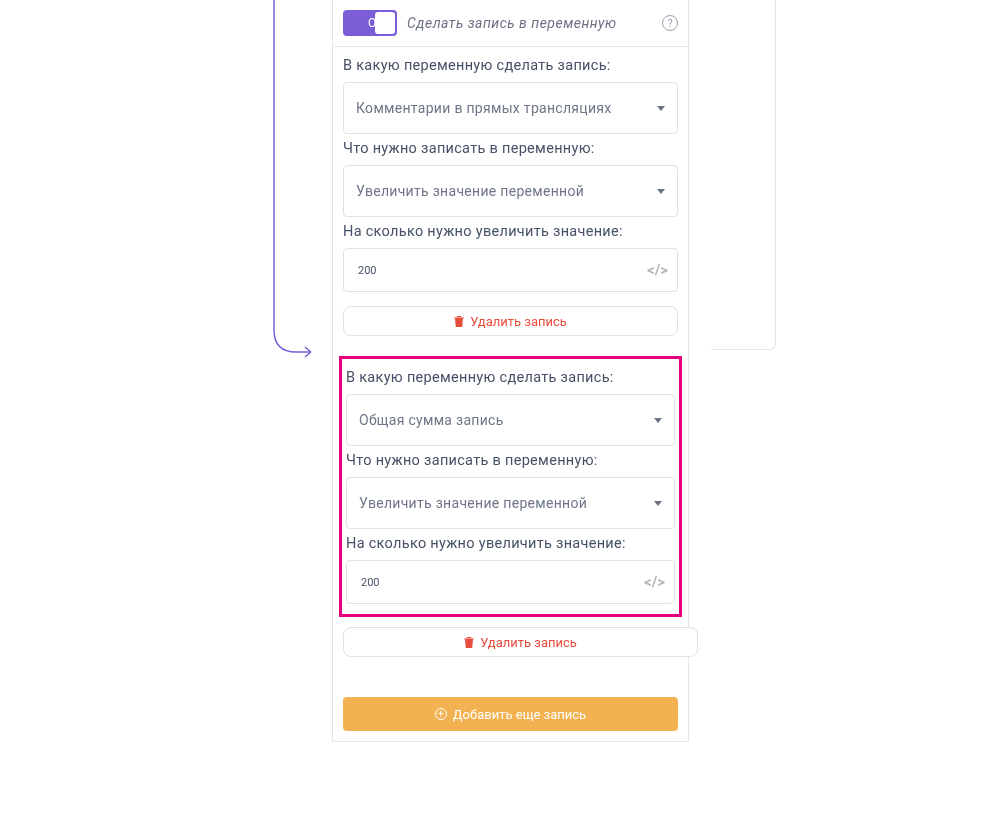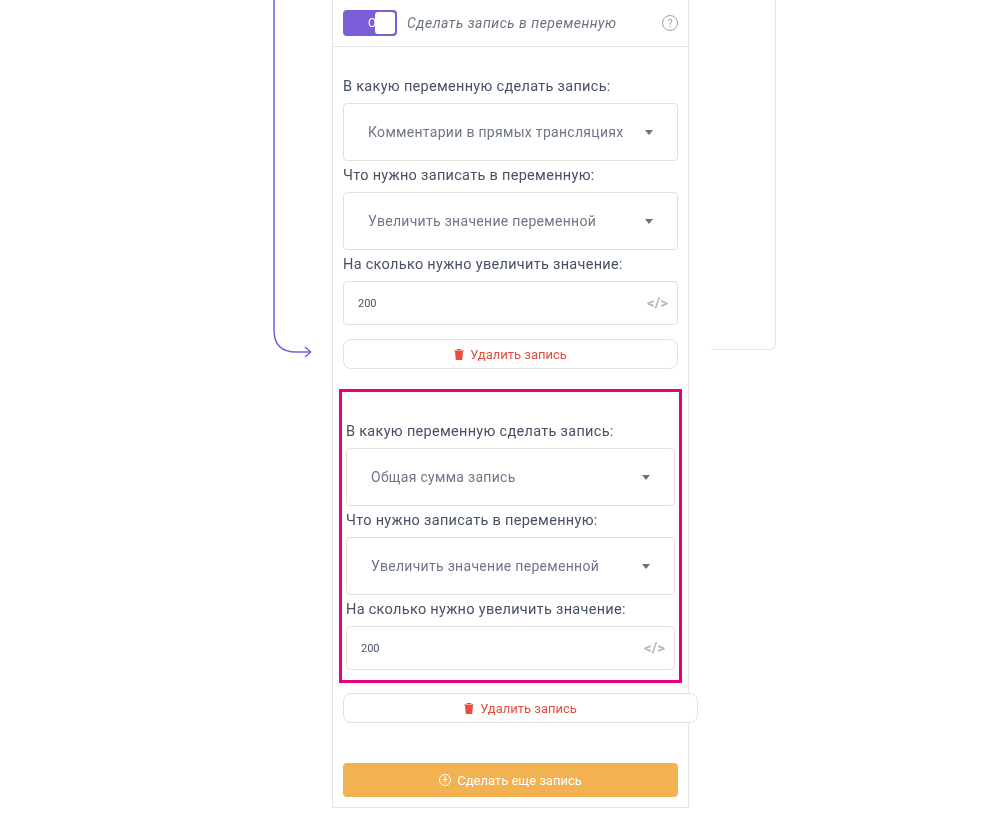--- a/index.html
+++ b/index.html
@@ -99,30 +99,30 @@
       margin: 10px 6px 0 6px;
       padding: 10px 4px 10px 4px;
     }
     .field-label {
       color: #465166;
       font-size: 14.5px;
       letter-spacing: 0.3px;
       margin-bottom: 8px;
       margin-top: 6px;
     }
-    .field-label:first-child { margin-top: 21px; }
+    .field-label:first-child { margin-top: 0; }
     .select {
       width: 100%;
-      height: 58px;
+      height: 52px;
       border: 1px solid #e1e1e1;
       border-radius: 4px;
       background: #fff;
       display: flex;
       align-items: center;
-      padding: 0 24px;
+      padding: 0 12px;
       cursor: pointer;
       position: relative;
     }
     .select-text {
       color: #6e7687;
       font-size: 14px;
       letter-spacing: 0.3px;
       white-space: nowrap;
       overflow: hidden;
       text-overflow: ellipsis;
@@ -277,16 +277,16 @@
 
   <div class="delete-btn delete-btn-outer">
     <svg class="trash-icon" viewBox="0 0 10 12">
         <path d="M1 3h8l-.7 8.2a.8.8 0 0 1-.8.8H2.5a.8.8 0 0 1-.8-.8L1 3zm2-2h4l.5 1H2.5L3 1zM0 2.5h10v.8H0z" fill="#e74c3c"></path>
       </svg>
     <span>Удалить запись</span>
   </div>
 
   <div class="add-btn">
     <span class="plus-circle">+</span>
-    <span>Сделать еще запись</span>
+    <span>Добавить еще запись</span>
   </div>
 
 </div>
 
 </body></html>

